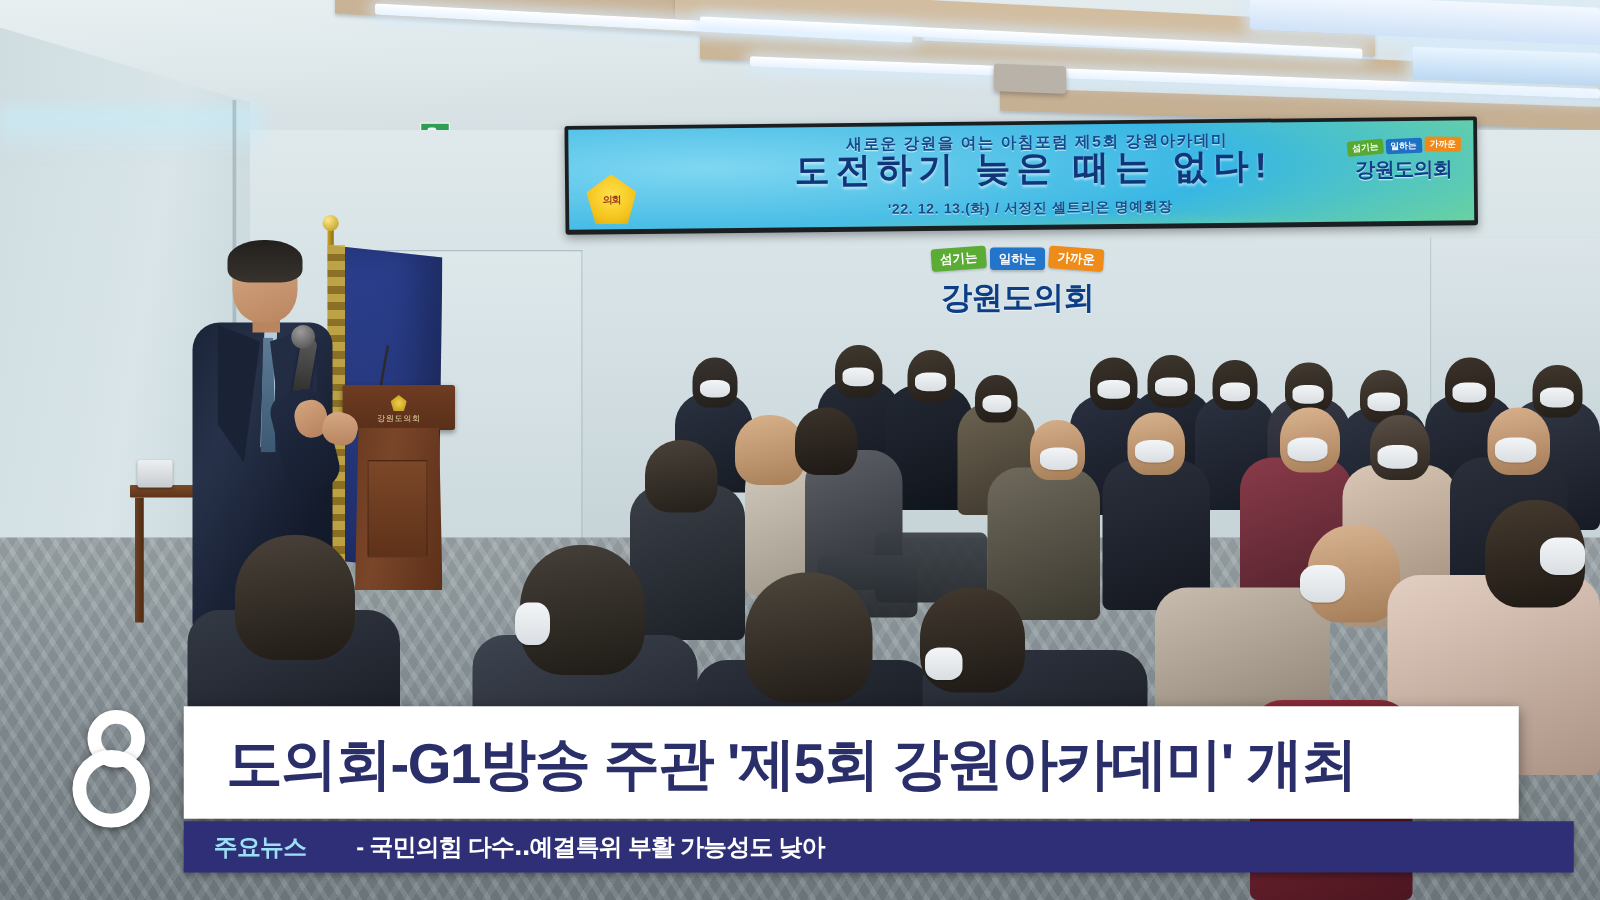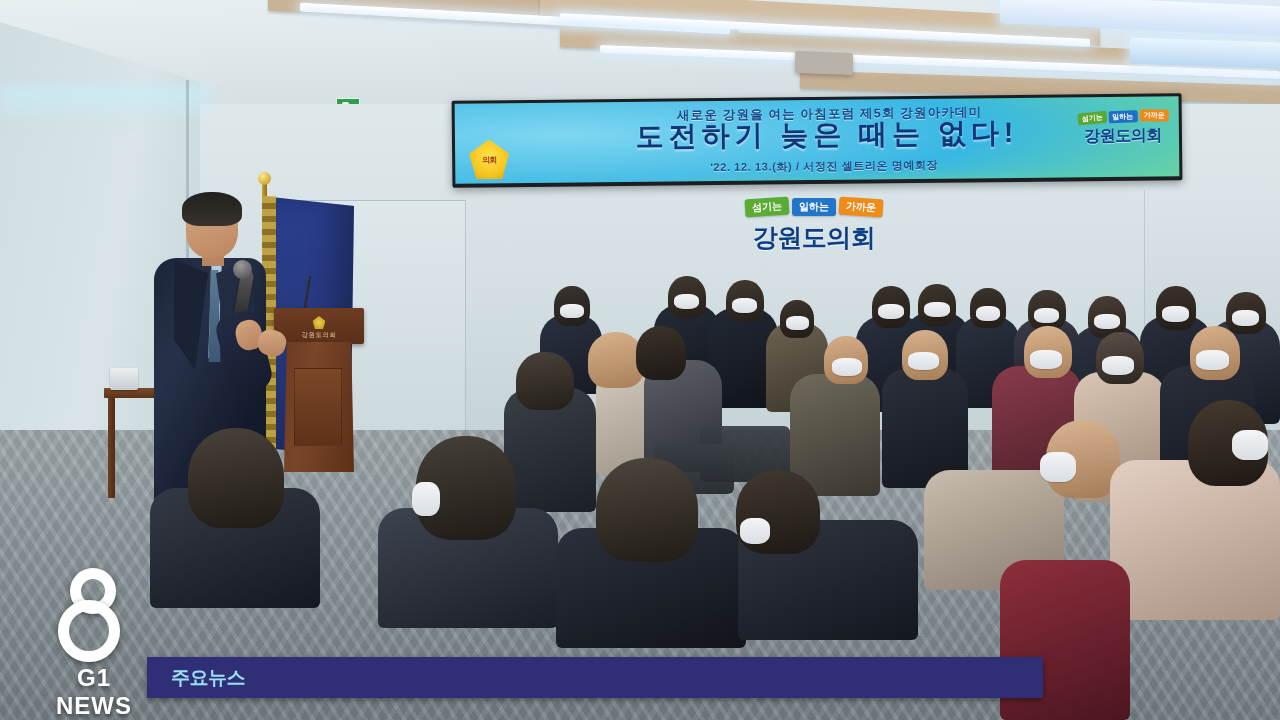--- a/index.html
+++ b/index.html
@@ -361,21 +361,21 @@
     display:flex; align-items:center;
   }
   .headline-text{
     width:100%; padding:0 34px;
     font-size:45px; font-weight:800; color:#2a2e69;
     letter-spacing:-1.2px; white-space:nowrap;
     line-height:1;
   }
 
   .ticker{
-    position:absolute; left:147px; top:657px; width:896px; height:41px;
+    position:absolute; left:147px; top:657px; width:1112px; height:41px;
     background:#2f2f77; z-index:40; display:flex; align-items:center;
     box-shadow:0 2px 6px rgba(0,0,0,.4);
   }
   .ticker-label{
     padding-left:24px; font-size:19px; font-weight:700; color:#9ddff6;
     letter-spacing:-.5px; white-space:nowrap;
   }
   .ticker-text{
     padding-left:40px; font-size:19px; font-weight:600; color:#ffffff;
     letter-spacing:-.5px; white-space:nowrap;
@@ -575,21 +575,24 @@
     <div class="mask" style="left:1232px;top:430px;width:36px;height:30px;"></div>
 
     <div class="aud-body" style="left:1000px;top:560px;width:130px;height:160px;background:linear-gradient(160deg,#8e2e3c,#4b1620);"></div>
   </div>
 
   <div class="logo-block">
     <div class="logo-8">
       <div class="ring ring-top"></div>
       <div class="ring ring-bot"></div>
     </div>
-    <div class="logo-text">G1 NEWS</div>
   </div>
 
+  <div class="headline-box">
+    <div class="headline-text">도의회-G1방송 주관 '제5회 강원아카데미' 개최</div>
+  </div>
 
   <div class="ticker">
     <div class="ticker-label">주요뉴스</div>
+    <div class="ticker-text">- 국민의힘 다수‥예결특위 부활 가능성도 낮아</div>
   </div>
 
 </div>
 
 </body></html>

